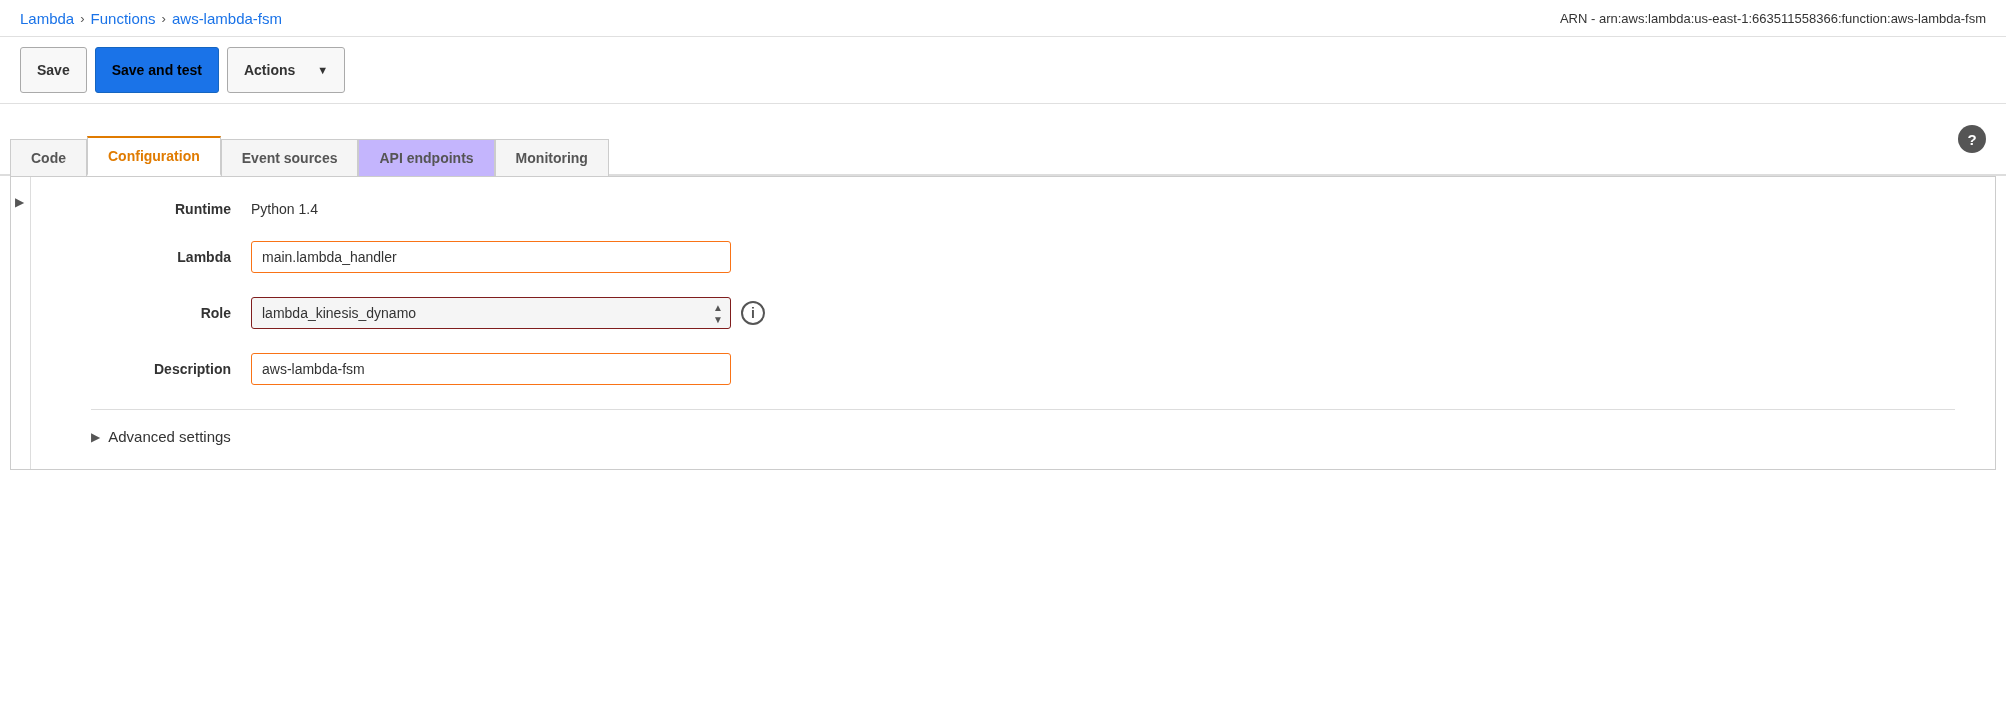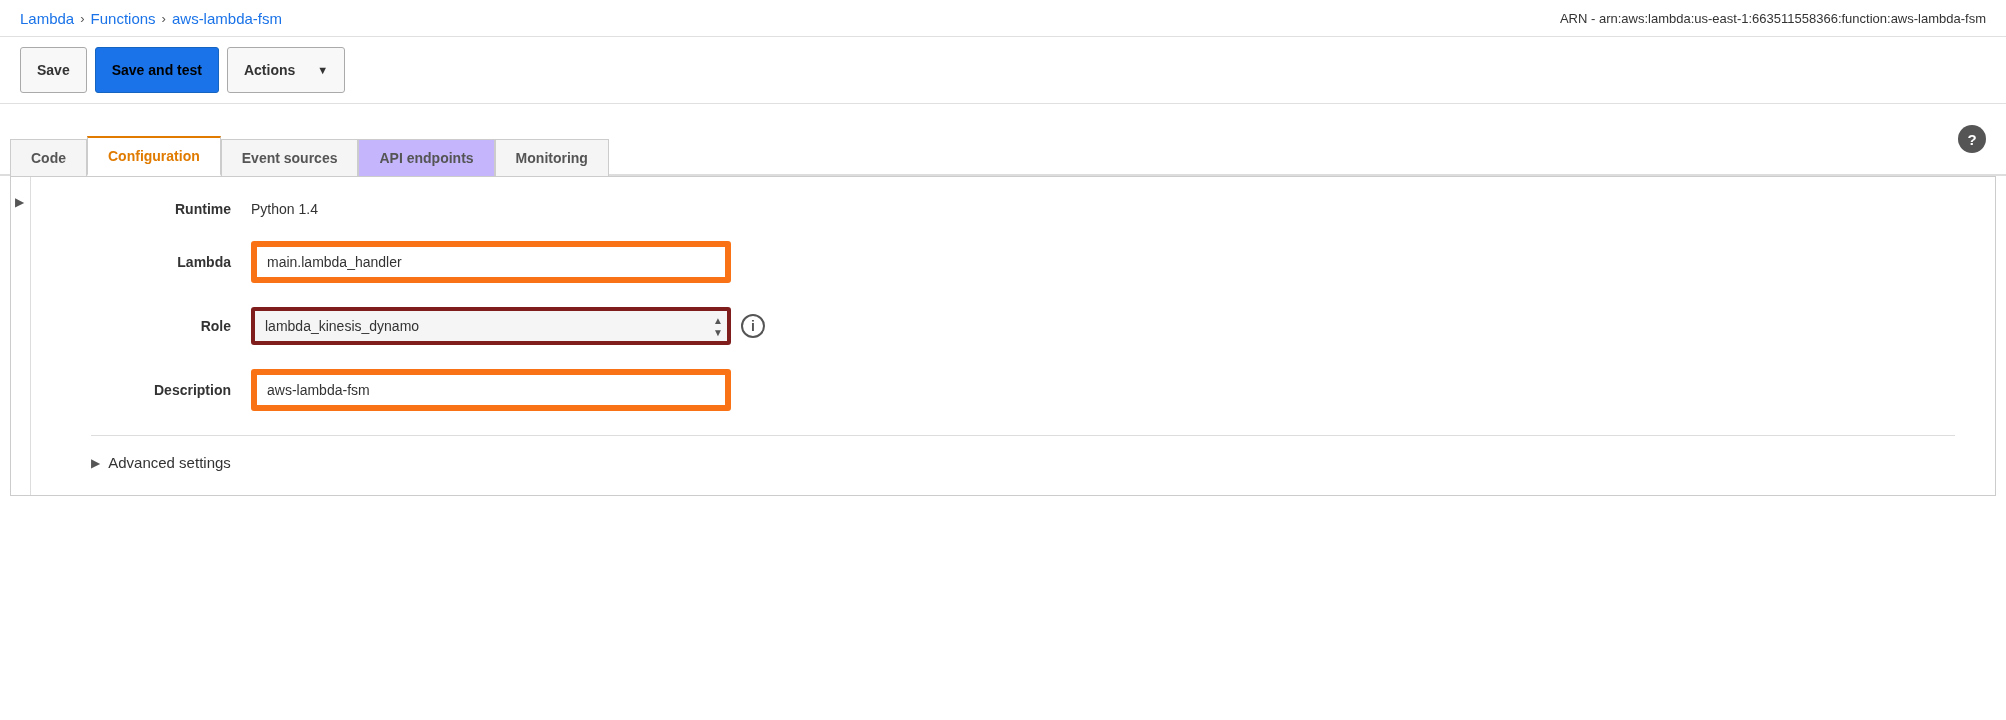--- a/index.html
+++ b/index.html
@@ -153,39 +153,39 @@
       color: #333;
     }
     .form-value {
       font-size: 14px;
       color: #333;
     }
     .form-input {
       width: 480px;
       padding: 7px 10px;
       font-size: 14px;
-      border: 6px solid #f97316;
+      border: 1px solid #f97316;
       border-radius: 3px;
       background: #fff;
       color: #333;
     }
     .form-select-wrapper {
       display: flex;
       align-items: center;
       gap: 10px;
     }
     .select-wrapper {
       position: relative;
       width: 480px;
     }
     .select-wrapper select {
       width: 100%;
       padding: 7px 30px 7px 10px;
       font-size: 14px;
-      border: 4px solid #7f1d1d;
+      border: 1px solid #7f1d1d;
       border-radius: 3px;
       background: #f5f5f5;
       color: #333;
       appearance: none;
       -webkit-appearance: none;
       cursor: pointer;
     }
     .select-arrows {
       position: absolute;
       right: 8px;

